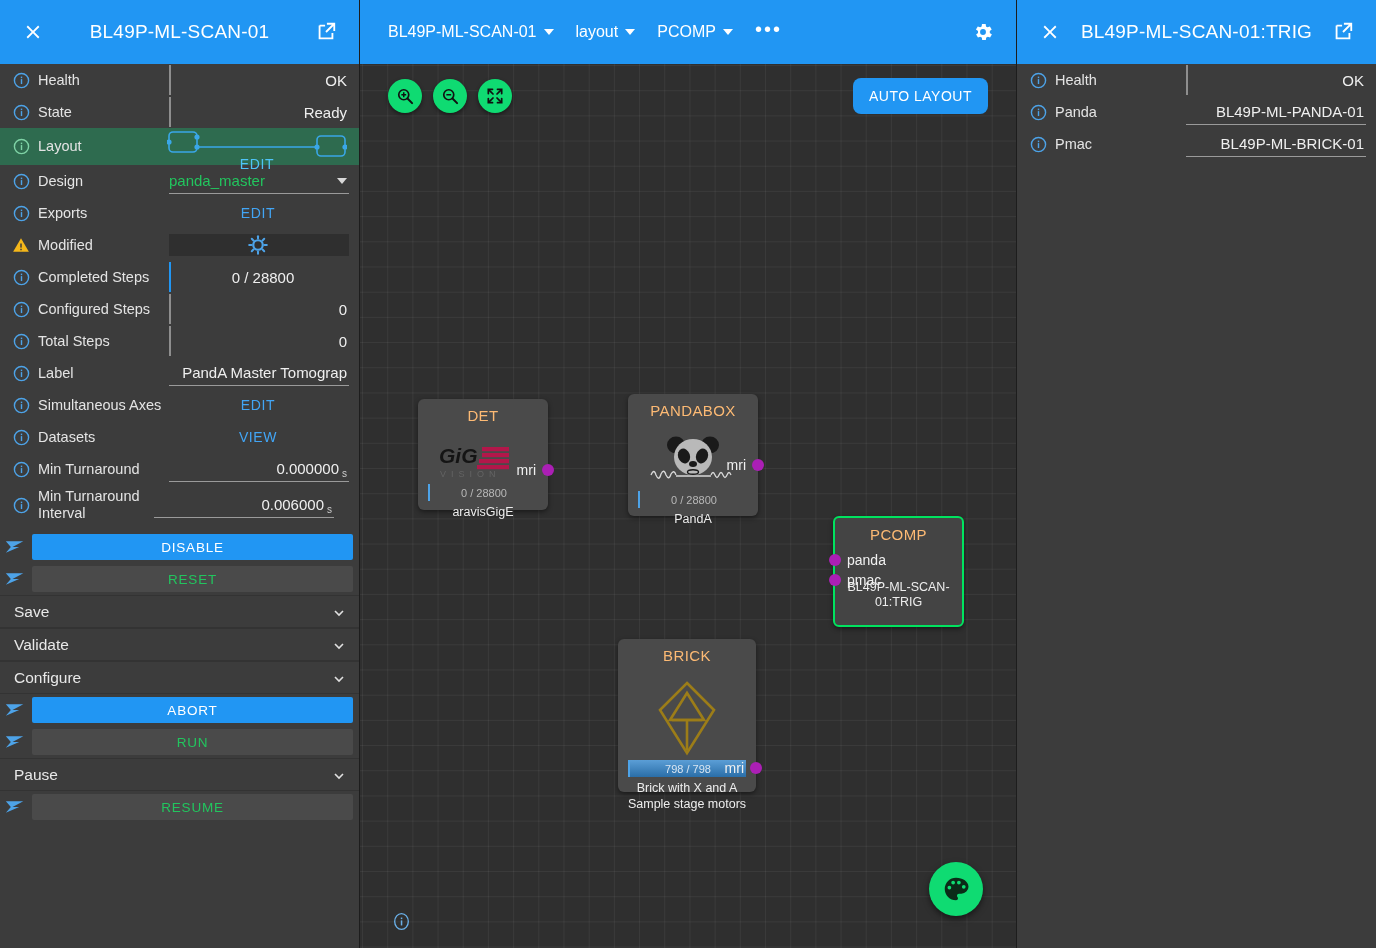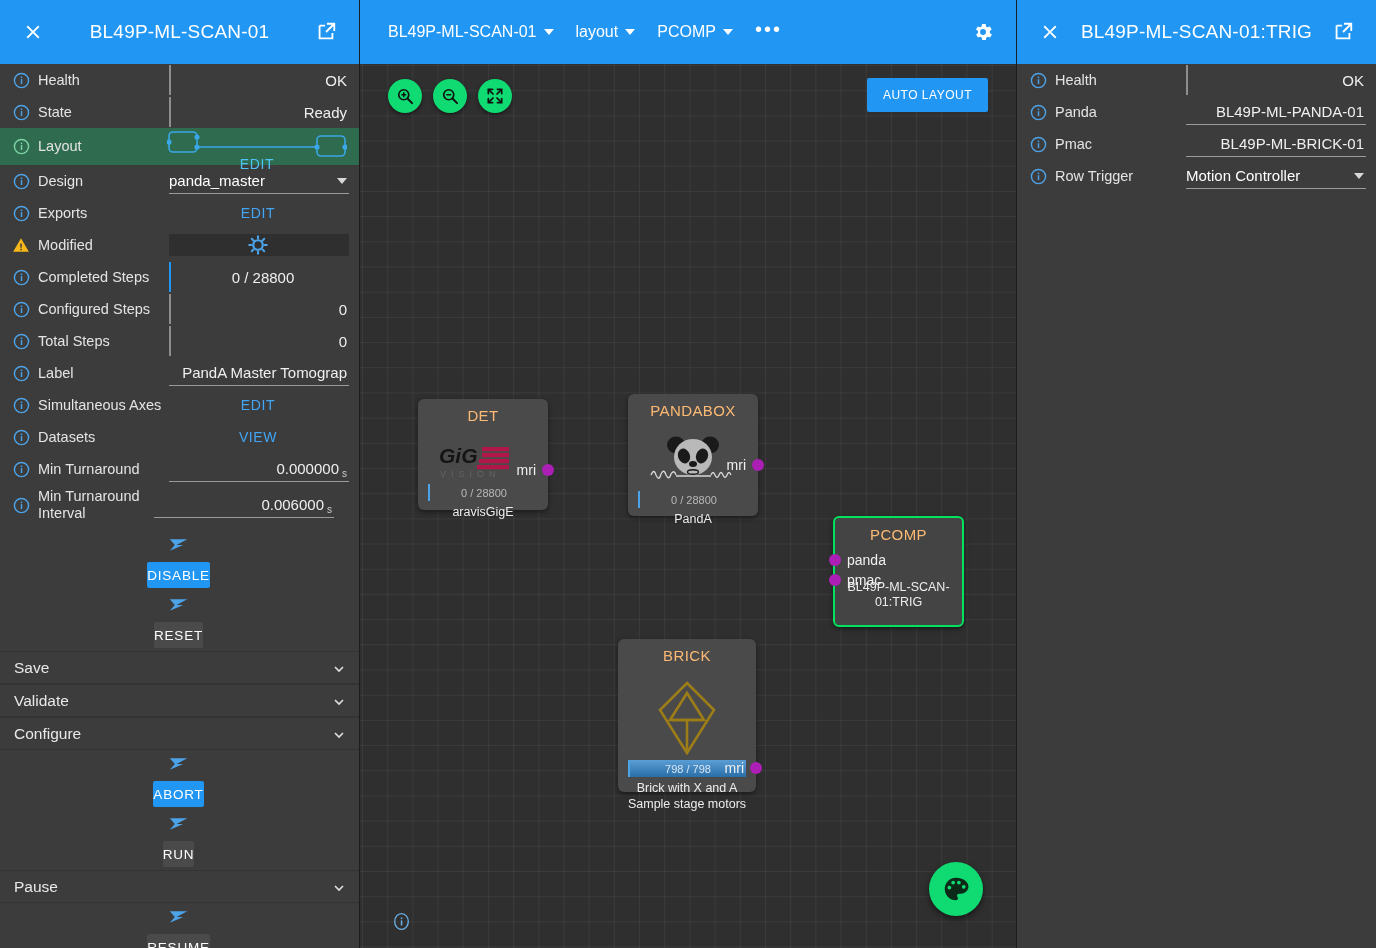--- a/index.html
+++ b/index.html
@@ -48,44 +48,44 @@
       display:flex; align-items:center; justify-content:flex-end; }
   .row .val.readonly.accent { border-left-color: #2196f3; }
   .row .val.field {
     border-bottom: 1px solid #9a9a9a; height: 26px; display:flex; align-items:center;
     justify-content:flex-end; white-space:nowrap; overflow:hidden;
   }
   .row .val.select {
     border-bottom: 1px solid #9a9a9a; height: 26px; display:flex; align-items:center;
     justify-content:space-between; padding-right: 2px;
   }
-  .row .val.select .sv { font-size:15px; color:#ffffff; }
+  .row .val.select .sv { font-size:15px; color:#22c55e; }
   .row .val.link { color:#42a5f5; font-size:14px; letter-spacing:.6px; text-align:center; }
   .row .val.center { display:flex; align-items:center; justify-content:center; }
   .unit { font-size: 10px; color:#cfcfcf; margin-left: 3px; align-self:flex-end; padding-bottom:2px;}
 
   .caret { width:0;height:0;border-left:5px solid transparent;border-right:5px solid transparent;
            border-top:6px solid #d8d8d8; }
 
   
   .layout-widget { position:relative; width:180px; height:34px; }
   .layout-widget .le-text {
     position:absolute; left:0; right:0; top:8px; text-align:center;
     color:#4fc3f7; font-size:14px; letter-spacing:.6px;
   }
 
   
-  .act-row { display:flex; align-items:center; gap:6px; padding: 3px 6px 3px 4px; flex-direction: column; }
+  .act-row { display:flex; align-items:center; gap:6px; padding: 3px 6px 3px 4px; }
   .act-row .arrow { flex:0 0 22px; display:flex; align-items:center; justify-content:center;}
   .btn {
     flex:1 1 auto; height: 26px; display:flex; align-items:center; justify-content:center;
     font-size: 13.5px; letter-spacing: .8px; border-radius: 2px; cursor:pointer;
   }
   .btn.primary { background:#2196f3; color:#fff; }
-  .btn.disabled { background:#4a4a4a; color:#ffffff; cursor:default; }
+  .btn.disabled { background:#4a4a4a; color:#22c55e; cursor:default; }
 
   .acc-row {
     display:flex; align-items:center; justify-content:space-between;
     padding: 6px 14px 6px 14px; height:33px;
     border-top:1px solid #333; border-bottom:1px solid #333; background:#3c3c3c; cursor:pointer;
   }
   .acc-row .acc-label { color:#e8e8e8; font-size:15.5px; }
   .chev { width:14px; height:14px; }
 
   
@@ -107,21 +107,21 @@
     background-position: 2px 1px;
   }
   .zoom-tools { position:absolute; left:28px; top:15px; display:flex; gap:11px; z-index:6; }
   .ztool {
     width:34px;height:34px;border-radius:50%;background:#0fdb72;
     display:flex;align-items:center;justify-content:center;cursor:pointer;
     box-shadow: 0 2px 4px rgba(0,0,0,.45);
   }
   .auto-layout {
     position:absolute; right:28px; top:14px; background:#2196f3; color:#fff;
-    padding: 10px 16px; font-size:12px; letter-spacing:.5px; border-radius:2px; cursor:pointer; z-index:6;
+    padding: 10px 16px; font-size:14px; letter-spacing:.5px; border-radius:8px; cursor:pointer; z-index:6;
   }
   .palette-btn {
     position:absolute; right:33px; bottom:32px; width:54px;height:54px;border-radius:50%;
     background:#0fdb72; display:flex;align-items:center;justify-content:center;cursor:pointer;
     box-shadow:0 3px 6px rgba(0,0,0,.5); z-index:6;
   }
   .canvas-info { position:absolute; left:32px; bottom:13px; cursor:pointer; z-index:6;}
 
   
   .node {
@@ -671,30 +671,16 @@
         <span class="ico">
           <svg width="17" height="17" viewBox="0 0 24 24">
               <circle cx="12" cy="12" r="10" fill="none" stroke="#4da3e8" stroke-width="2"></circle>
               <rect x="11" y="10" width="2" height="7" fill="#4da3e8"></rect>
               <rect x="11" y="6.5" width="2" height="2.2" fill="#4da3e8"></rect>
             </svg>
         </span>
         <span class="lab">Pmac</span>
         <span class="val field">BL49P-ML-BRICK-01</span>
       </div>
-      <div class="row">
-        <span class="ico">
-          <svg width="17" height="17" viewBox="0 0 24 24">
-              <circle cx="12" cy="12" r="10" fill="none" stroke="#4da3e8" stroke-width="2"></circle>
-              <rect x="11" y="10" width="2" height="7" fill="#4da3e8"></rect>
-              <rect x="11" y="6.5" width="2" height="2.2" fill="#4da3e8"></rect>
-            </svg>
-        </span>
-        <span class="lab">Row Trigger</span>
-        <span class="val select">
-          <span class="sv">Motion Controller</span>
-          <span class="caret"></span>
-        </span>
-      </div>
     </div>
   </div>
 
 </div>
 
 </body></html>

